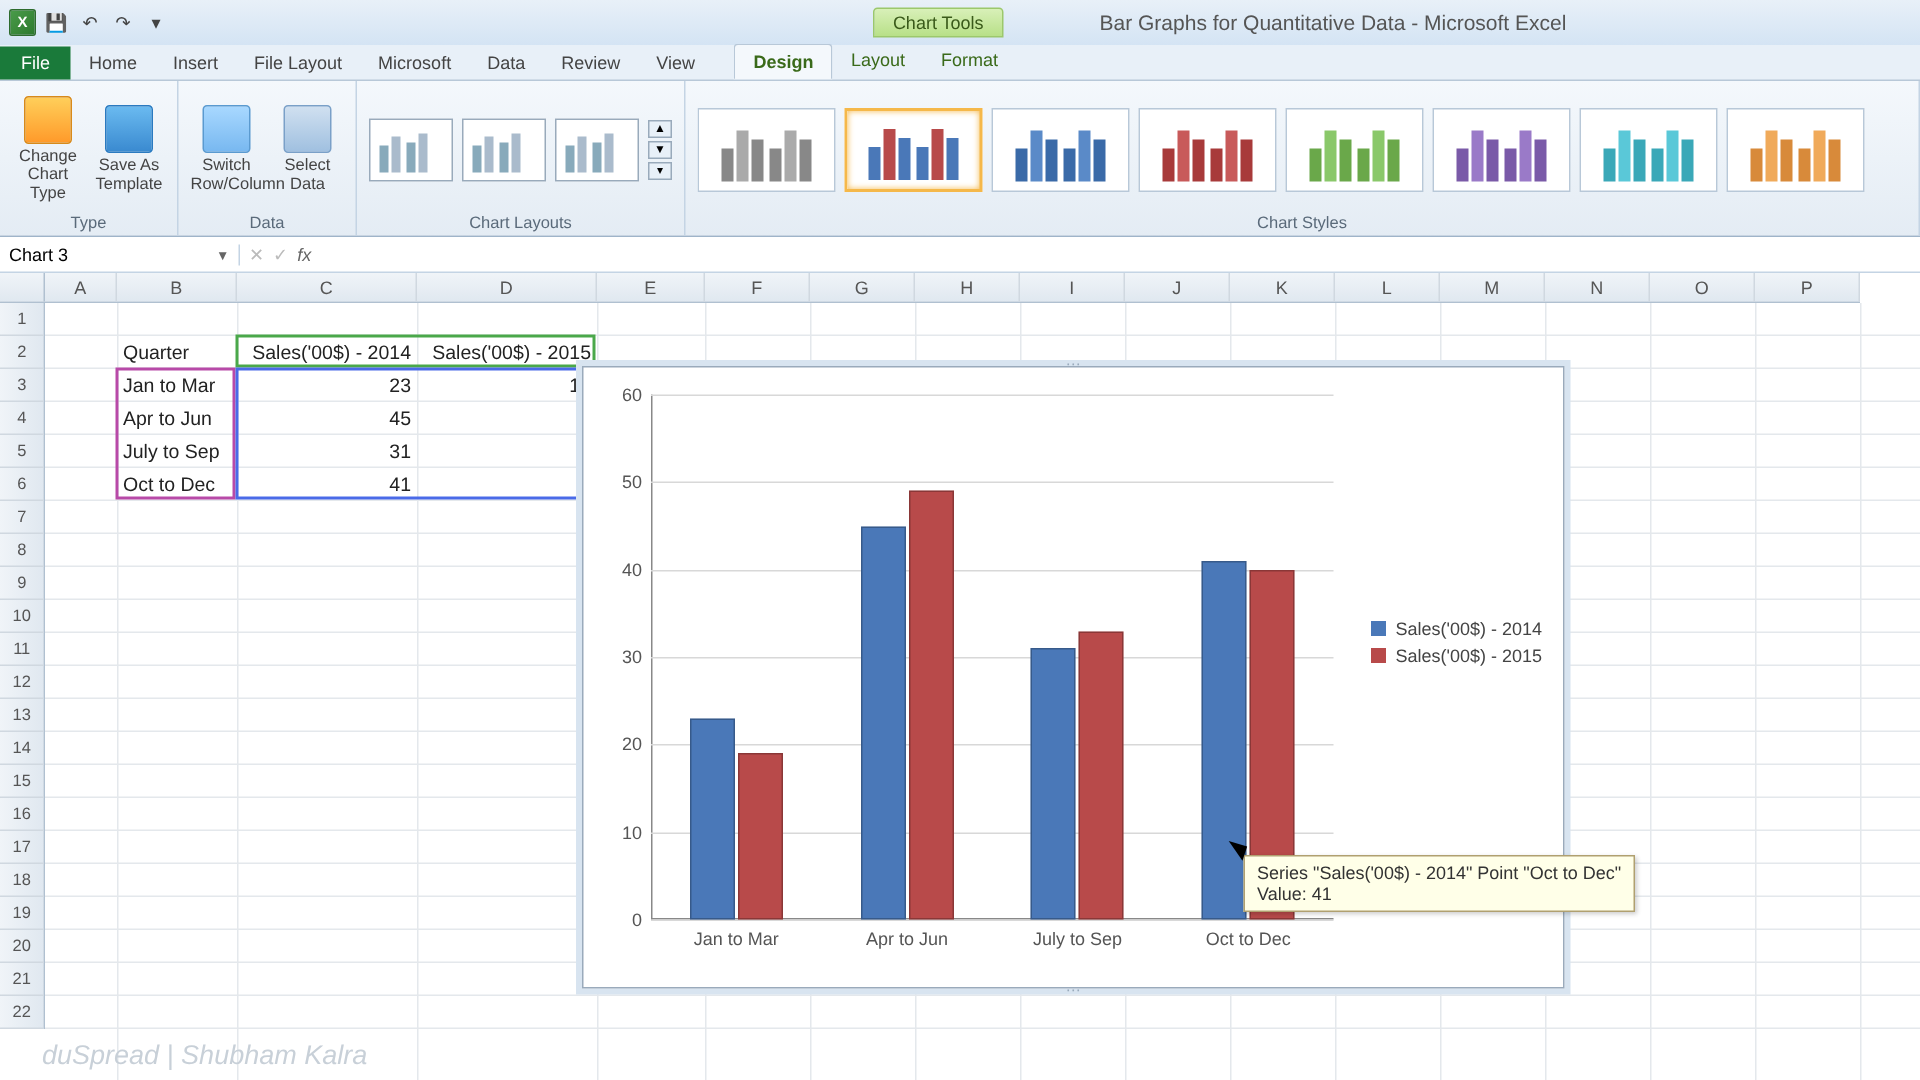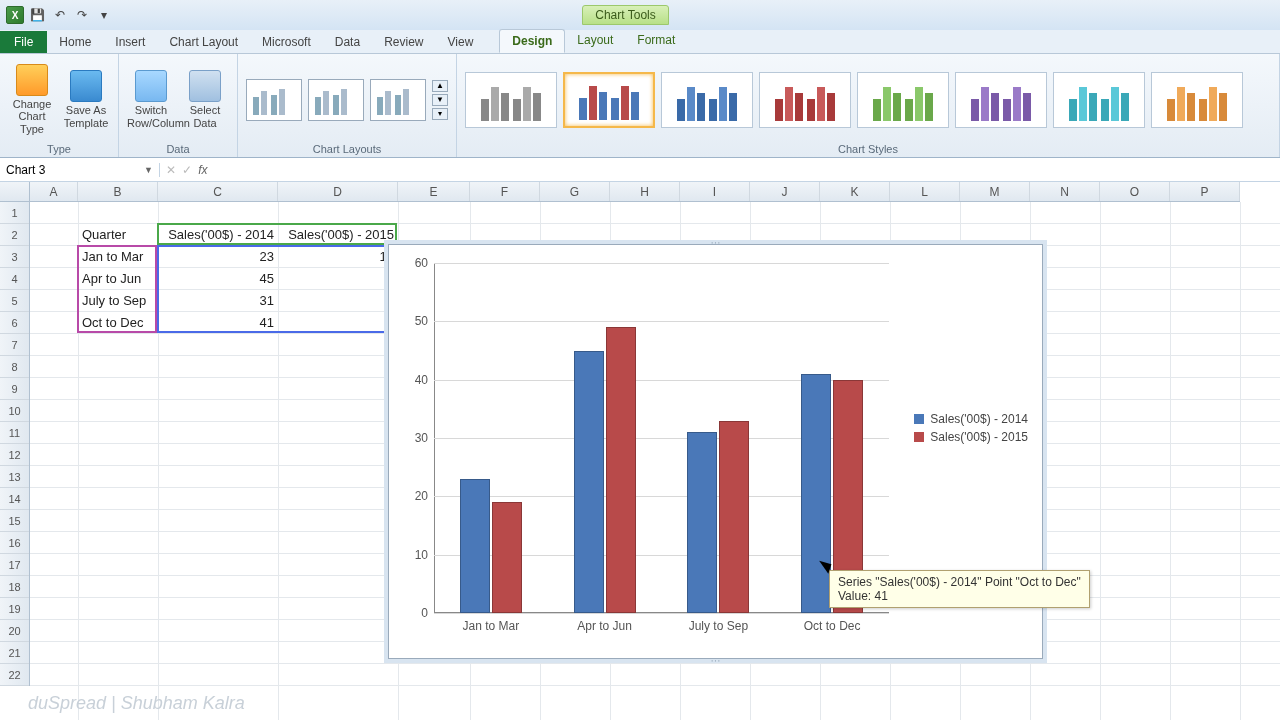--- a/index.html
+++ b/index.html
@@ -97,28 +97,29 @@
     <span class="excel-icon">X</span>
     <span class="icon">💾</span>
     <span class="icon">↶</span>
     <span class="icon">↷</span>
     <span class="icon">▾</span>
   </div>
   <div style="flex:0 0 420px"></div>
   <div class="chart-tools-wrap">
     <span class="chart-tools">Chart Tools</span>
   </div>
+  <div class="doc-title">Bar Graphs for Quantitative Data  -  Microsoft Excel</div>
 </div>
 
 <div class="tab-row">
   <div class="tab file">File</div>
   <div id="main-tabs" style="display:flex">
       <div class="tab">Home</div>
       <div class="tab">Insert</div>
-      <div class="tab">Chart Layout</div>
+      <div class="tab">File Layout</div>
       <div class="tab">Microsoft</div>
       <div class="tab">Data</div>
       <div class="tab">Review</div>
       <div class="tab">View</div>
     </div>
   <div style="flex:0 0 12px"></div>
   <div class="ctx-tabs" id="ctx-tabs">
       <div class="tab active">Design</div>
       <div class="tab">Layout</div>
       <div class="tab">Format</div>

